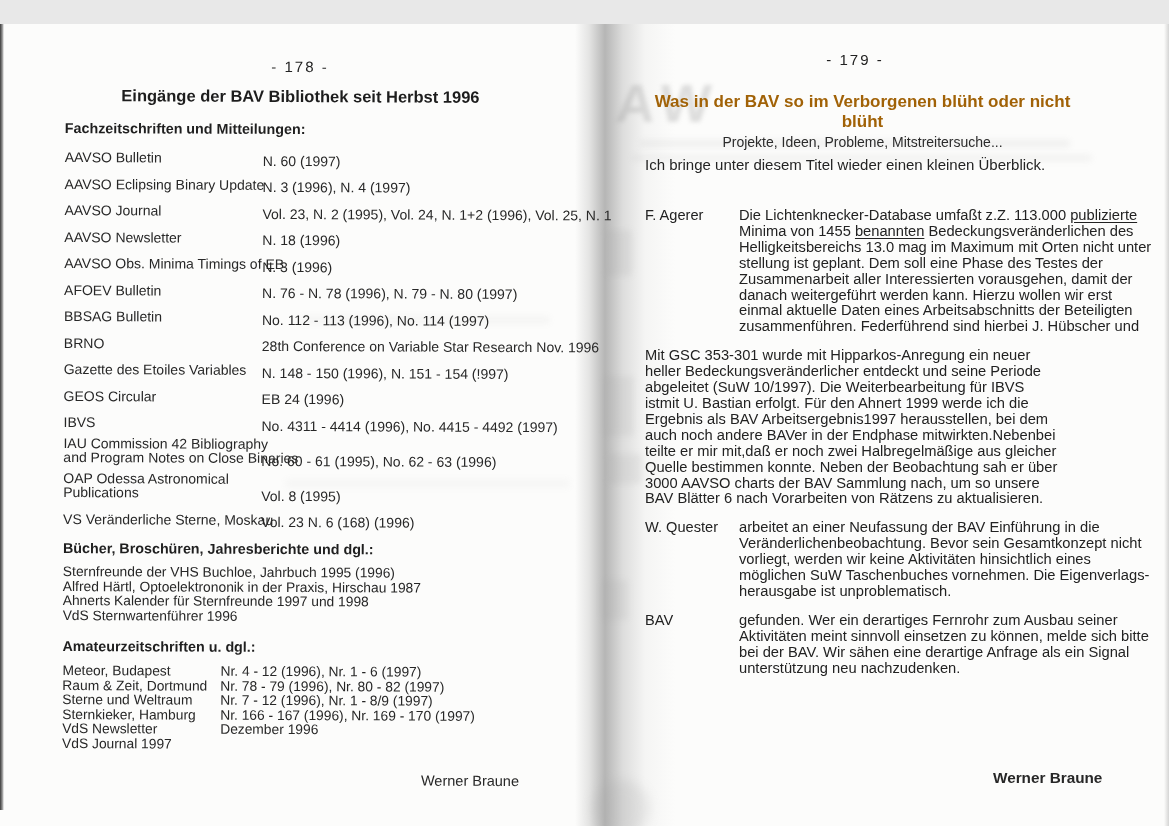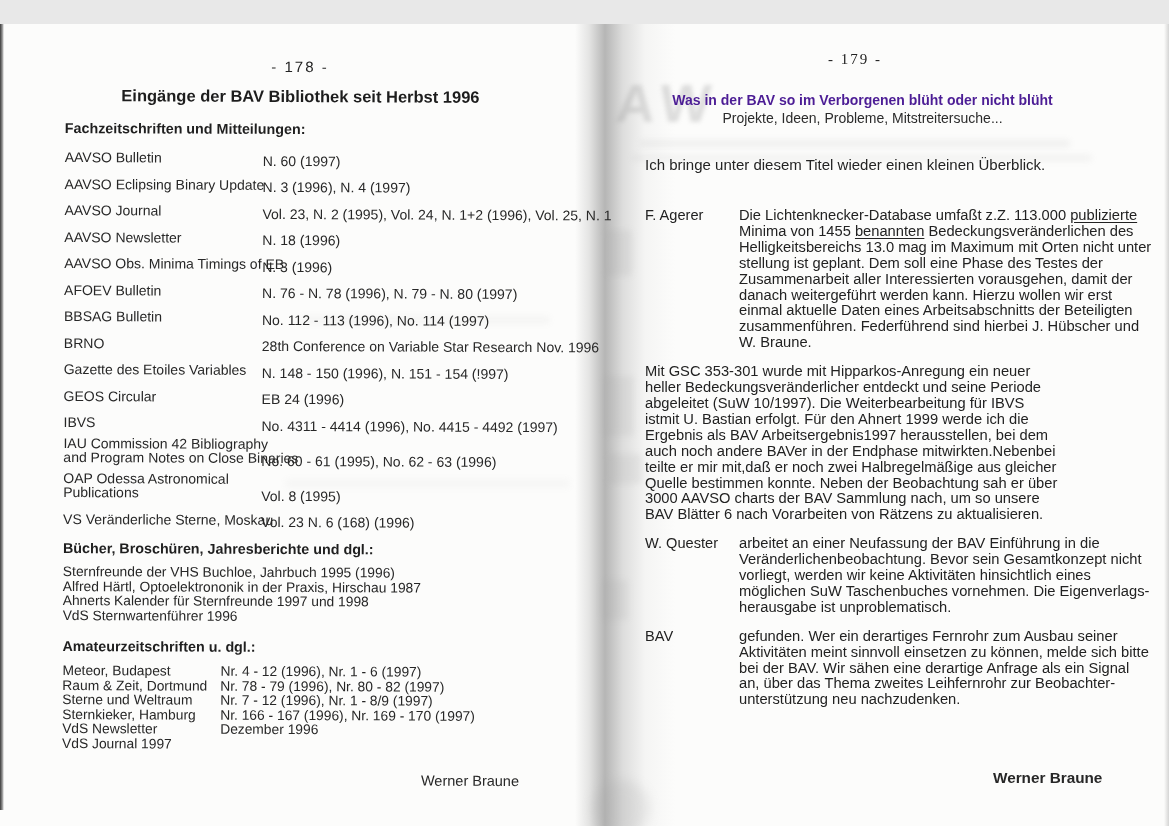--- a/index.html
+++ b/index.html
@@ -31,26 +31,26 @@
   .b8 { left:300px; top:292px; width:250px; height:8px; opacity:.07; }
   .b9 { left:285px; top:455px; width:285px; height:9px; opacity:.06; }
 
   
   .page { position:absolute; top:0; height:826px; }
   .page-left  { left:0;    width:575px; transform:rotate(0.25deg); transform-origin:60px 60px; }
   .page-right { left:585px; width:584px; }
 
   .pagenum { position:absolute; font-size:15px; letter-spacing:2px; color:#222; }
   .pagenum-left  { left:240px; top:33px; width:120px; text-align:center; }
-  .pagenum-right { left:210px; top:27px; width:120px; text-align:center;font-family:Liberation Serif, serif; }
+  .pagenum-right { left:210px; top:27px; width:120px; text-align:center; }
 
   .doc-title { position:absolute; font-weight:bold; color:#1d1d1d; }
   .title-left { left:38px; top:62px; width:525px; text-align:center; font-size:16.5px; }
   .title-right-wrap { position:absolute; left:55px; top:68px; width:445px; text-align:center; }
-  .title-right { font-weight:bold; font-size:14px; color:#4c1d95; }
+  .title-right { font-weight:bold; font-size:17px; color:#a16207; }
   .subtitle-right { font-size:14px; margin-top:2px; color:#2b2b2b; }
 
   .sec-heading { position:absolute; font-weight:bold; font-size:14.3px; color:#1f1f1f; }
   .h-journals { left:65px; top:96px; }
   .h-books    { left:65px; top:516px; }
   .h-amateur  { left:65px; top:614px; }
 
   .journal-list { position:absolute; left:65px; top:126px; width:505px; }
   .pub-row { display:flex; align-items:flex-end; margin-bottom:12px; font-size:14px; line-height:13.8px; }
   .pub-row.multi { margin-top:-6px; }
@@ -244,21 +244,20 @@
           <div class="entry-name">F. Agerer</div>
           <div class="entry-text">
             <div class="tline">Die Lichtenknecker-Database umfaßt z.Z. 113.000 <u>publizierte</u></div>
             <div class="tline">Minima von 1455 <u>benannten</u> Bedeckungsveränderlichen des</div>
             <div class="tline">Helligkeitsbereichs 13.0 mag im Maximum mit Orten nicht unter</div>
             <div class="tline">stellung ist geplant. Dem soll eine Phase des Testes der</div>
             <div class="tline">Zusammenarbeit aller Interessierten vorausgehen, damit der</div>
             <div class="tline">danach weitergeführt werden kann. Hierzu wollen wir erst</div>
             <div class="tline">einmal aktuelle Daten eines Arbeitsabschnitts der Beteiligten</div>
             <div class="tline">zusammenführen. Federführend sind hierbei J. Hübscher und</div>
-            <div class="tline">W. Braune.</div>
           </div>
         </div>
         <div class="entry">
           <div class="entry-text">
             <div class="tline">Mit GSC 353-301 wurde mit Hipparkos-Anregung ein neuer</div>
             <div class="tline">heller Bedeckungsveränderlicher entdeckt und seine Periode</div>
             <div class="tline">abgeleitet (SuW 10/1997). Die Weiterbearbeitung für IBVS</div>
             <div class="tline">istmit U. Bastian erfolgt. Für den Ahnert 1999 werde ich die</div>
             <div class="tline">Ergebnis als BAV Arbeitsergebnis1997 herausstellen, bei dem</div>
             <div class="tline">auch noch andere BAVer in der Endphase mitwirkten.Nebenbei</div>
@@ -277,21 +276,20 @@
             <div class="tline">möglichen SuW Taschenbuches vornehmen. Die Eigenverlags-</div>
             <div class="tline">herausgabe ist unproblematisch.</div>
           </div>
         </div>
         <div class="entry">
           <div class="entry-name">BAV</div>
           <div class="entry-text">
             <div class="tline">gefunden. Wer ein derartiges Fernrohr zum Ausbau seiner</div>
             <div class="tline">Aktivitäten meint sinnvoll einsetzen zu können, melde sich bitte</div>
             <div class="tline">bei der BAV. Wir sähen eine derartige Anfrage als ein Signal</div>
-            <div class="tline">an, über das Thema zweites Leihfernrohr zur Beobachter-</div>
             <div class="tline">unterstützung neu nachzudenken.</div>
           </div>
         </div>
       </div>
 
     <div class="signature-right">Werner Braune</div>
   </section>
 </div>
 
 </body></html>

